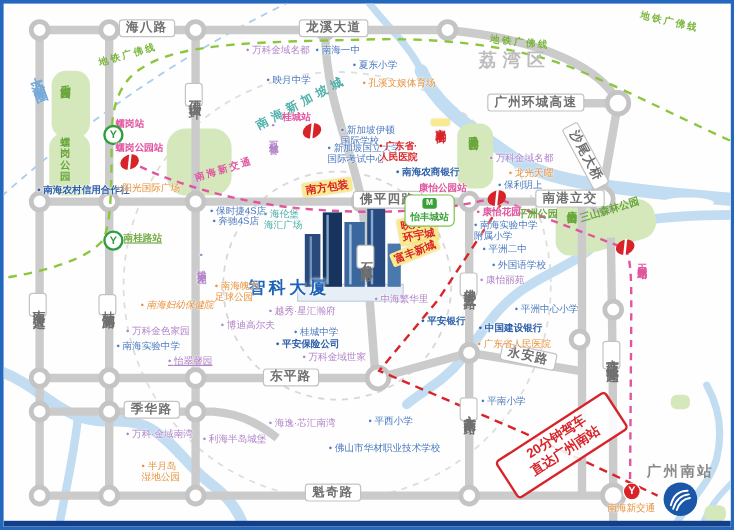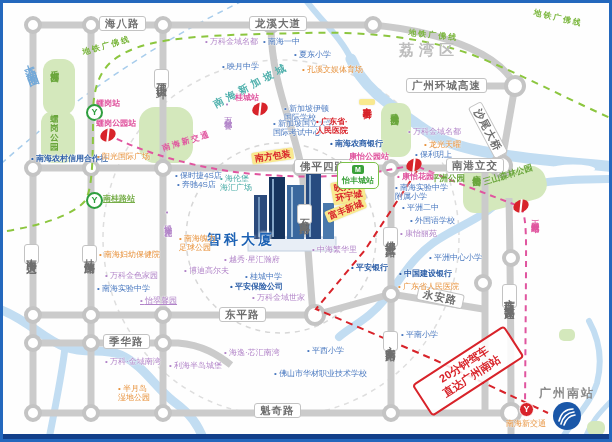--- a/index.html
+++ b/index.html
@@ -220,21 +220,21 @@
       <div class="lab poi c-blueb" style="left: 396px; top: 266px; position: absolute;">中国建设银行</div>
       <div class="lab poi c-orange" style="left: 395px; top: 279px; position: absolute;">广东省人民医院</div>
       <div class="lab poi c-purple" style="left: 309px; top: 242px; position: absolute;">中海繁华里</div>
       <div class="lab poi c-purple" style="left: 221px; top: 252px; position: absolute;">越秀·星汇瀚府</div>
       <div class="lab poi c-purple" style="left: 181px; top: 263px; position: absolute;">博迪高尔夫</div>
       <div class="lab poi c-orange" style="left: 176px; top: 231px; position: absolute;">南海魄力
 足球公园</div>
       <div class="lab poi c-blue" style="left: 242px; top: 269px; position: absolute;">桂城中学</div>
       <div class="lab poi c-blueb" style="left: 227px; top: 279px; position: absolute;">平安保险公司</div>
       <div class="lab poi c-purple" style="left: 249px; top: 290px; position: absolute;">万科金域世家</div>
-      <div class="lab poi c-orange" style="left: 96px; top: 247px; position: absolute;">南海妇幼保健院</div>
+      <div class="lab poi c-orange" style="left: 114px; top: 247px; position: absolute; font-style: italic;">南海妇幼保健院</div>
       <div class="lab poi c-purple" style="left: 102px; top: 268px; position: absolute;">万科金色家园</div>
       <div class="lab poi c-blue" style="left: 94px; top: 281px; position: absolute;">南海实验中学</div>
       <div class="lab poi c-purple" style="left: 137px; top: 293px; position: absolute; text-decoration: underline;">怡翠馨园</div>
       <div class="lab poi c-purple v" style="left: 160px; top: 208px; position: absolute;">怡翠堤岸花园</div>
       <div class="lab poi c-purple" style="left: 102px; top: 354px; position: absolute;">万科·金域南湾</div>
       <div class="lab poi c-purple" style="left: 166px; top: 358px; position: absolute;">利海半岛城堡</div>
       <div class="lab poi c-purple" style="left: 221px; top: 345px; position: absolute;">海逸·芯汇南湾</div>
       <div class="lab poi c-orange" style="left: 115px; top: 381px; position: absolute;">半月岛
 湿地公园</div>
       <div class="lab poi c-blue" style="left: 304px; top: 343px; position: absolute;">平西小学</div>

